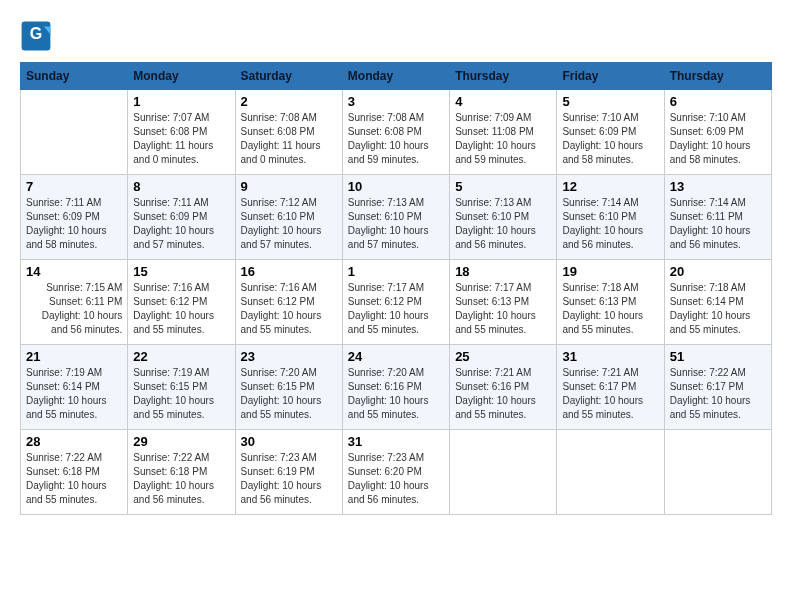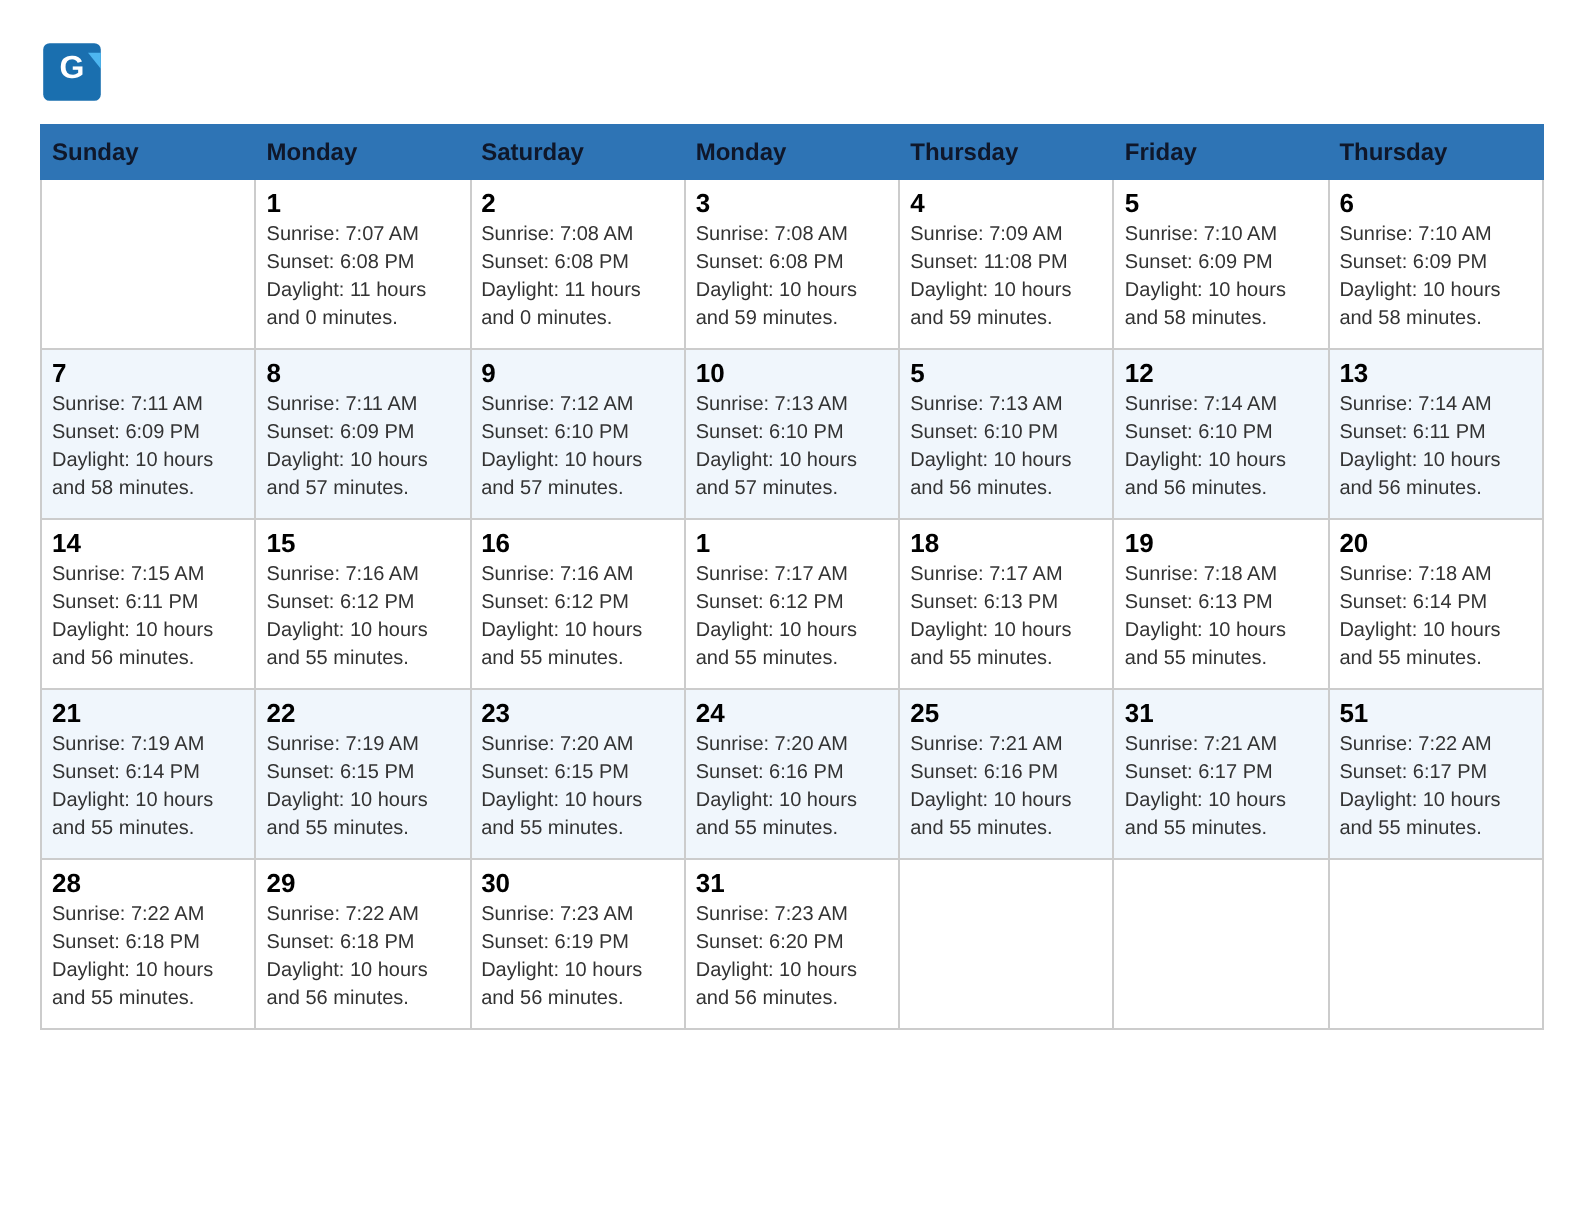--- a/index.html
+++ b/index.html
@@ -207,21 +207,21 @@
           <span class="day-num">13</span>
           <div class="day-info" style="white-space: pre-line;">Sunrise: 7:14 AM
 Sunset: 6:11 PM
 Daylight: 10 hours
 and 56 minutes.</div>
         </td>
       </tr>
       <tr>
         <td>
           <span class="day-num">14</span>
-          <div class="day-info" style="white-space: pre-line;">Sunrise: 7:15 AM
+          <div class="day-info" style="white-space: pre-line; text-align: right;">Sunrise: 7:15 AM
 Sunset: 6:11 PM
 Daylight: 10 hours
 and 56 minutes.</div>
         </td>
         <td>
           <span class="day-num">15</span>
           <div class="day-info" style="white-space: pre-line;">Sunrise: 7:16 AM
 Sunset: 6:12 PM
 Daylight: 10 hours
 and 55 minutes.</div>

